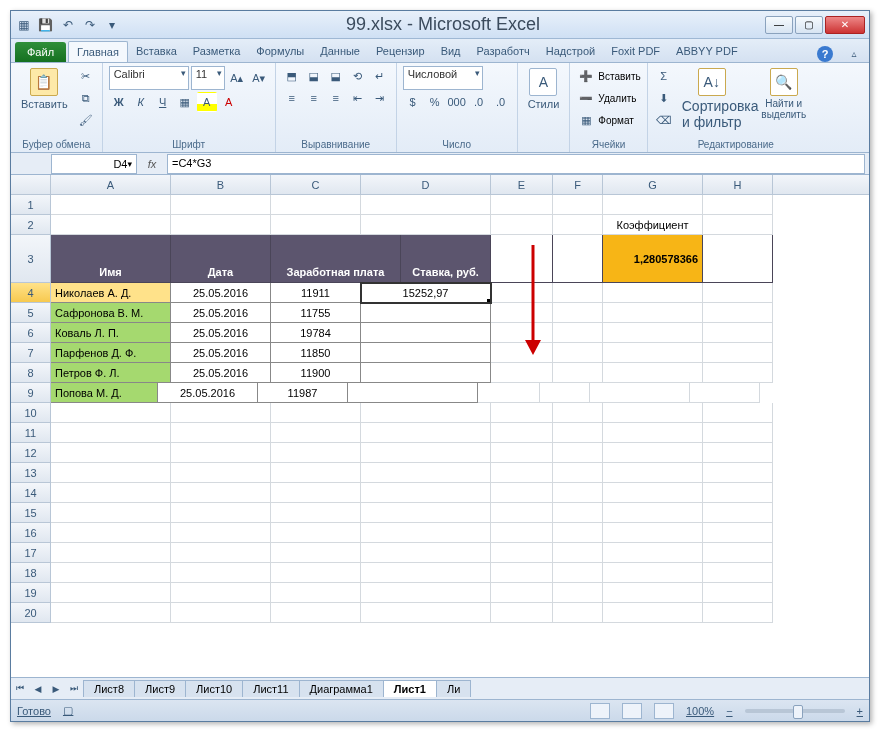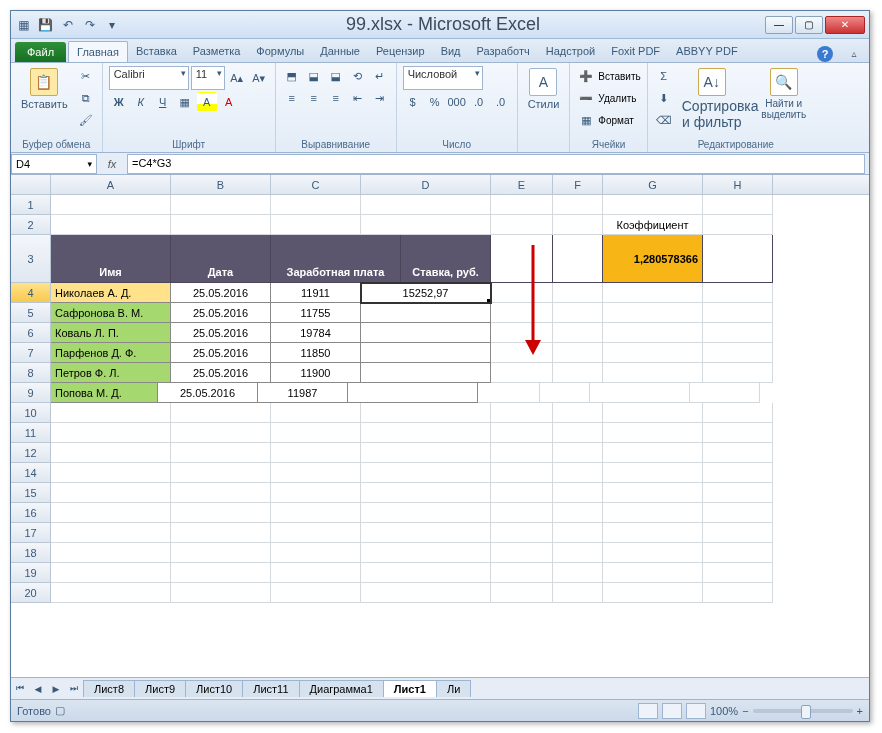--- a/index.html
+++ b/index.html
@@ -31,21 +31,21 @@
 .bigbtn { display: flex; flex-direction: column; align-items: center; gap: 2px; padding: 2px 4px; color: #3a5a7a; }
 .bigbtn .ico { width: 28px; height: 28px; background: #fde9a8; border: 1px solid #caa94f; border-radius: 2px; display:flex;align-items:center;justify-content:center;font-size:14px; }
 .col { display: flex; flex-direction: column; gap: 2px; }
 .row { display: flex; gap: 2px; align-items: center; }
 .smbtn { width: 20px; height: 20px; border: 1px solid transparent; display: flex; align-items: center; justify-content: center; font-size: 11px; color: #3a5a7a; border-radius: 2px; }
 .combo { height: 24px; border: 1px solid #9db5d0; background: #fff; font-size: 11px; padding: 1px 14px 1px 4px; position: relative; color: #333; }
 .combo::after { content: "▾"; position: absolute; right: 2px; top: 1px; font-size: 9px; color: #3a5a7a; }
 
 
 .fbar { height: 22px; background: #e6edf6; border-bottom: 1px solid #9db5d0; display: flex; align-items: center; }
-.namebox { width: 86px; height: 20px; background: #fff; border: 1px solid #9db5d0; font-size: 11px; padding: 2px 4px; display: flex; align-items: center; justify-content: space-between; }
+.namebox { width: 86px; height: 20px; margin-left: 40px; background: #fff; border: 1px solid #9db5d0; font-size: 11px; padding: 2px 4px; display: flex; align-items: center; justify-content: flex-end; }
 .fxlabel { width: 30px; text-align: center; font-style: italic; font-size: 11px; color: #555; }
 .formula { flex: 1; background: #fff; border: 1px solid #9db5d0; height: 20px; font-size: 11px; padding: 2px 4px; margin-right: 4px; }
 
 
 .grid-wrap { flex: 1; background: #fff; position: relative; overflow: hidden; display: flex; flex-direction: column; }
 .colheads { display: flex; height: 20px; background: linear-gradient(#f3f6fa,#e0e7f0); border-bottom: 1px solid #b8c6d6; }
 .corner { width: 40px; border-right: 1px solid #b8c6d6; }
 .ch { border-right: 1px solid #b8c6d6; text-align: center; font-size: 11px; color: #3a5a7a; line-height: 20px; }
 .rows { flex: 1; overflow: hidden; position: relative; }
 .grow { display: flex; height: 20px; }
@@ -65,21 +65,21 @@
 
 .arrow { position: absolute; pointer-events: none; }
 
 
 .sheettabs { height: 22px; background: #e6edf6; border-top: 1px solid #9db5d0; display: flex; align-items: center; font-size: 11px; }
 .navbtn { width: 18px; text-align: center; color: #3a5a7a; font-size: 9px; }
 .sheet { padding: 2px 10px; border: 1px solid #9db5d0; border-bottom: none; background: #d7e2ef; margin-right: -1px; }
 .sheet.active { background: #fff; font-weight: bold; }
 
 
-.status { height: 22px; background: linear-gradient(#dbe5f1,#cbd9ea); border-top: 1px solid #9db5d0; display: flex; align-items: center; font-size: 11px; color: #3a5a7a; padding: 0 6px; gap: 4px; }
+.status { height: 22px; background: linear-gradient(#dbe5f1,#cbd9ea); border-top: 1px solid #9db5d0; display: flex; align-items: center; font-size: 11px; color: #3a5a7a; padding: 0 6px; gap: 12px; text-decoration: underline; }
 .status .spacer { flex: 1; }
 .viewbtn { width: 20px; height: 16px; border: 1px solid #9db5d0; background: #eef3fa; }
 .zoom-slider { width: 100px; height: 4px; background: #b8c6d6; position: relative; border-radius: 2px; }
 .zoom-slider::after { content: ""; position: absolute; left: 48px; top: -4px; width: 8px; height: 12px; background: #eef3fa; border: 1px solid #8aa2bd; border-radius: 2px; }
 </style>
 </head>
 <body>
 
 <div class="window">
 
@@ -386,20 +386,31 @@
           <div class="cell" style="width: 120px;"></div>
           <div class="cell" style="width: 100px;"></div>
           <div class="cell" style="width: 90px;"></div>
           <div class="cell" style="width: 130px;"></div>
           <div class="cell" style="width: 62px;"></div>
           <div class="cell" style="width: 50px;"></div>
           <div class="cell" style="width: 100px;"></div>
           <div class="cell" style="width: 70px;"></div>
         </div>
         <div class="grow">
+          <div class="rh">13</div>
+          <div class="cell" style="width: 120px;"></div>
+          <div class="cell" style="width: 100px;"></div>
+          <div class="cell" style="width: 90px;"></div>
+          <div class="cell" style="width: 130px;"></div>
+          <div class="cell" style="width: 62px;"></div>
+          <div class="cell" style="width: 50px;"></div>
+          <div class="cell" style="width: 100px;"></div>
+          <div class="cell" style="width: 70px;"></div>
+        </div>
+        <div class="grow">
           <div class="rh">14</div>
           <div class="cell" style="width: 120px;"></div>
           <div class="cell" style="width: 100px;"></div>
           <div class="cell" style="width: 90px;"></div>
           <div class="cell" style="width: 130px;"></div>
           <div class="cell" style="width: 62px;"></div>
           <div class="cell" style="width: 50px;"></div>
           <div class="cell" style="width: 100px;"></div>
           <div class="cell" style="width: 70px;"></div>
         </div>

